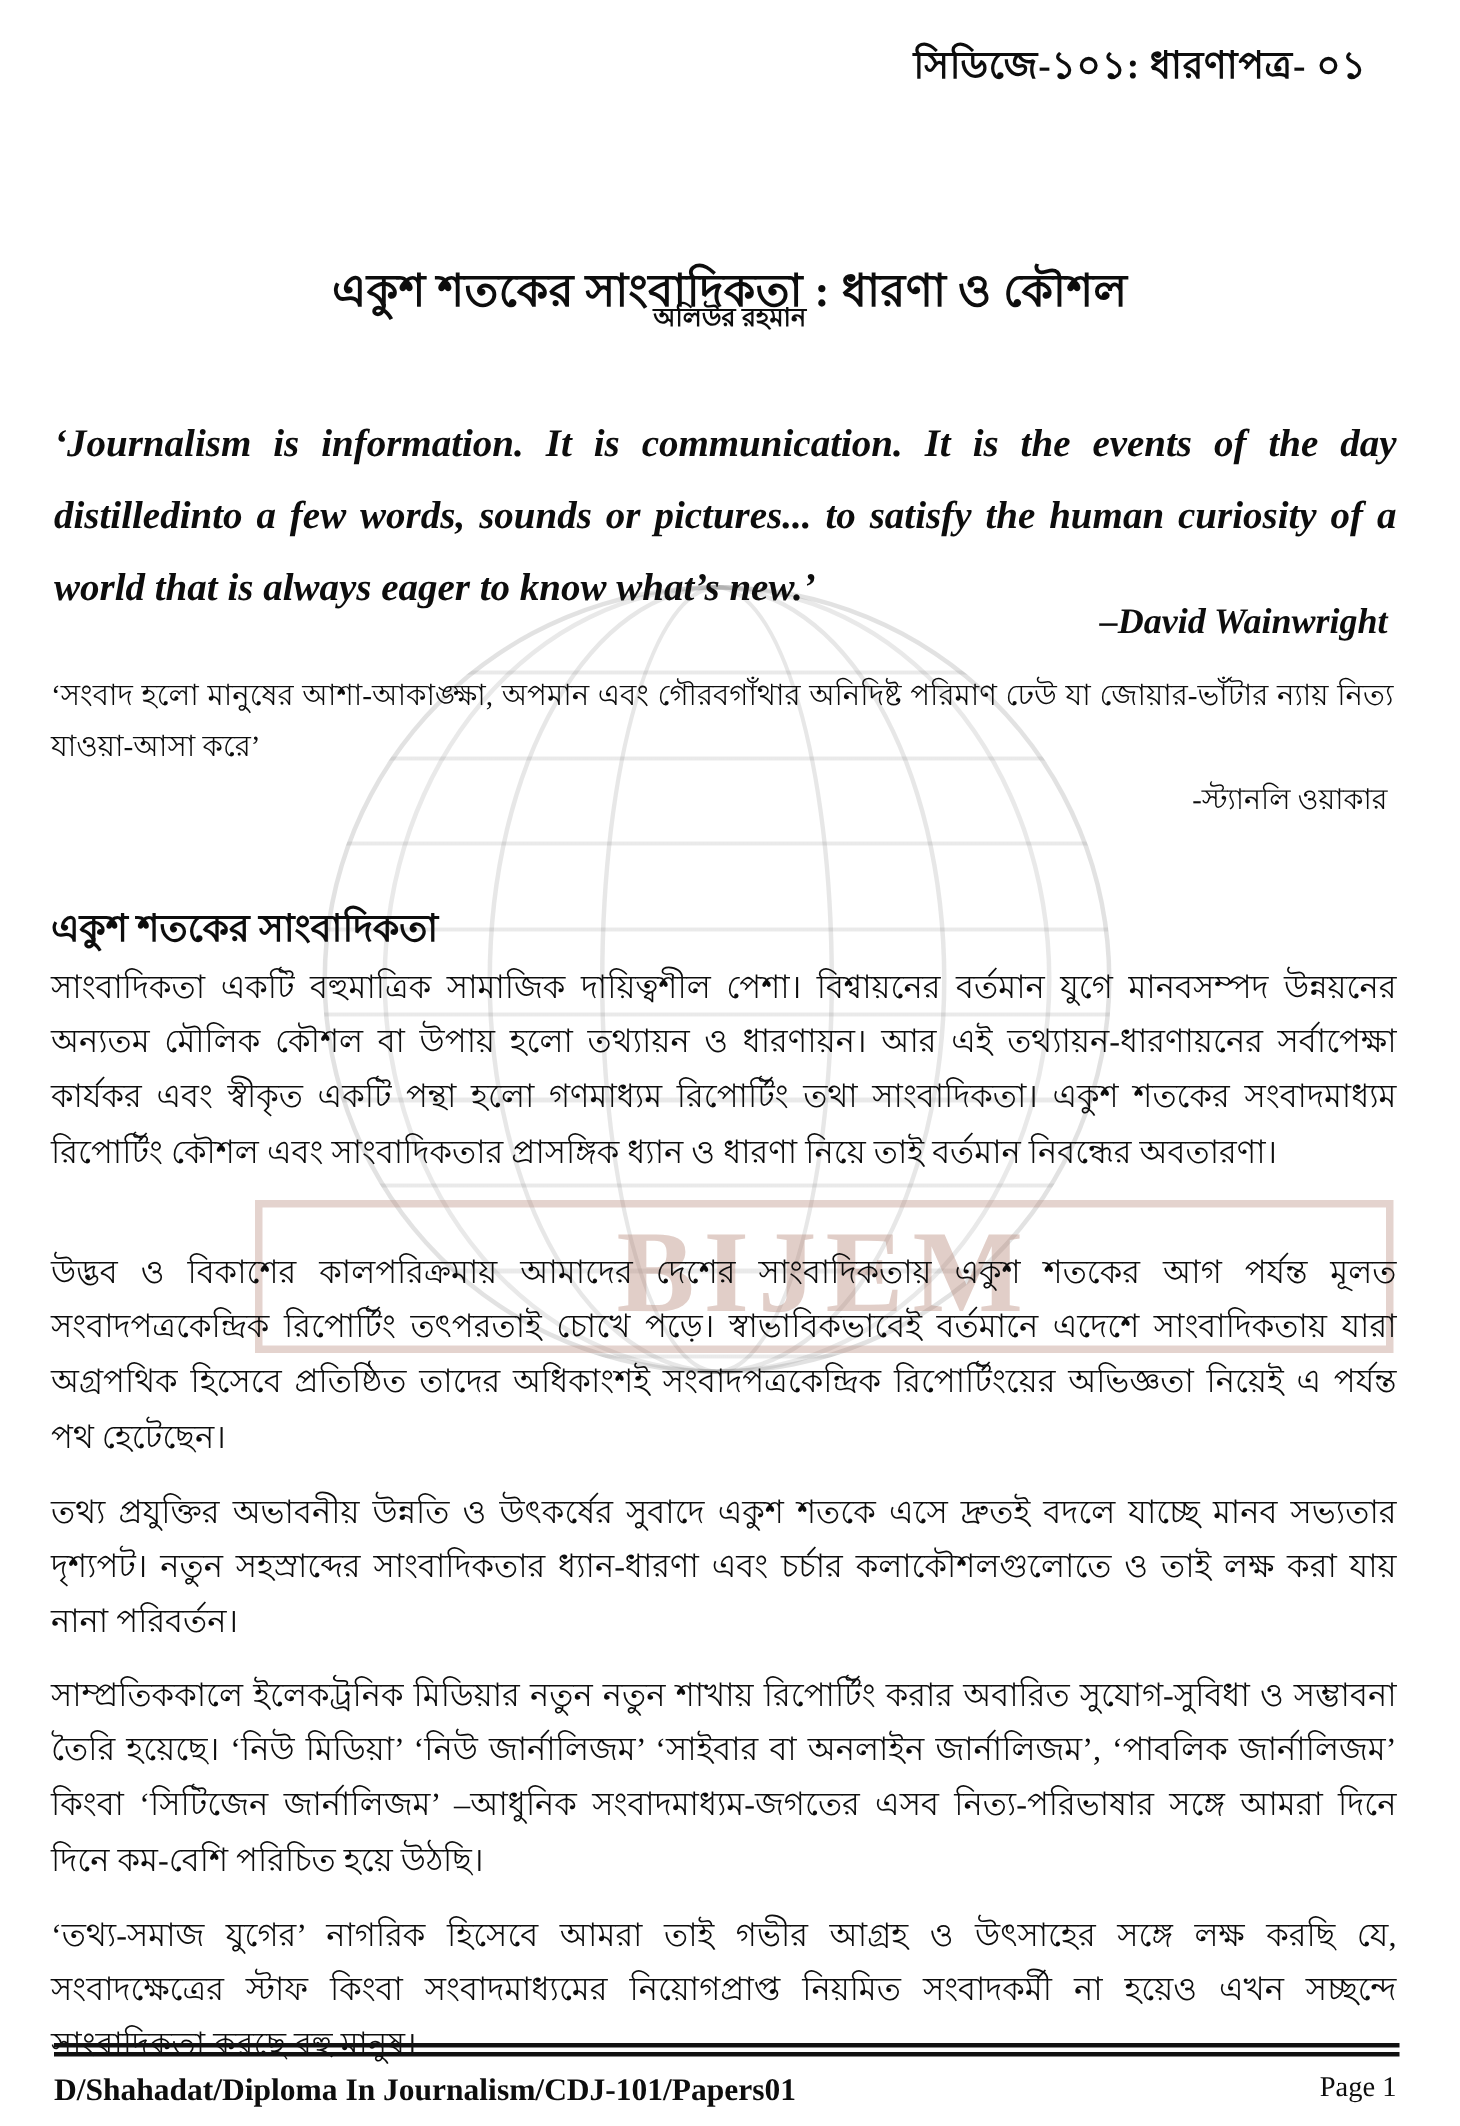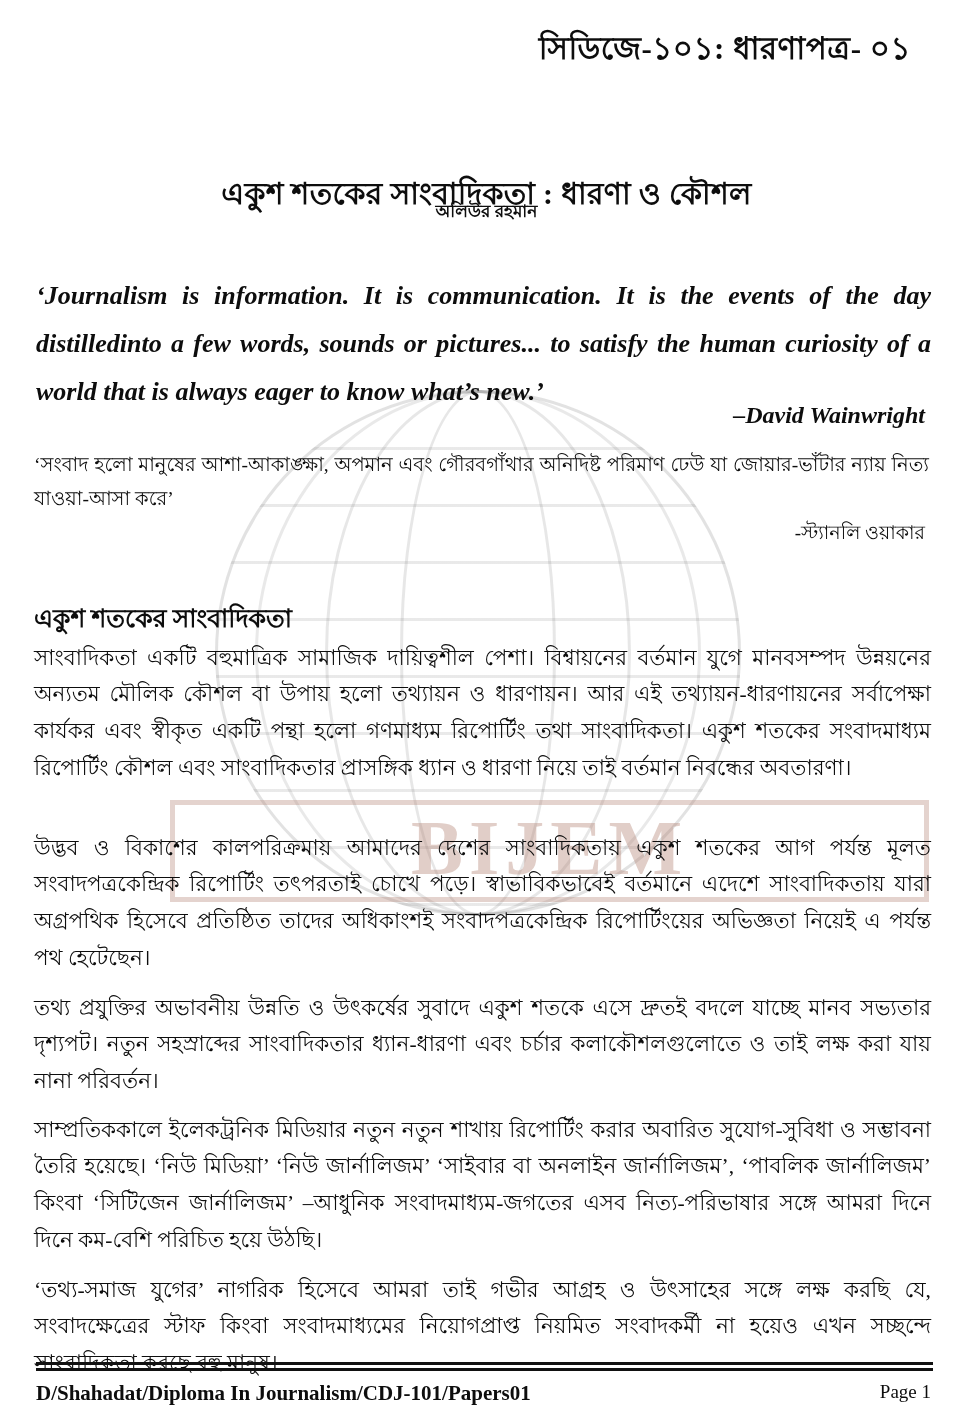--- a/index.html
+++ b/index.html
@@ -95,21 +95,21 @@
   .page {
     position: relative;
     z-index: 2;
     padding: 0;
   }
 
   .header-code {
     position: absolute;
     right: 62px;
     top: 24px;
-    font-size: 31px;
+    font-size: 25px;
     font-weight: bold;
     letter-spacing: 0.5px;
     white-space: nowrap;
   }
 
   .doc-title {
     position: absolute;
     left: 0;
     right: 0;
     top: 150px;

